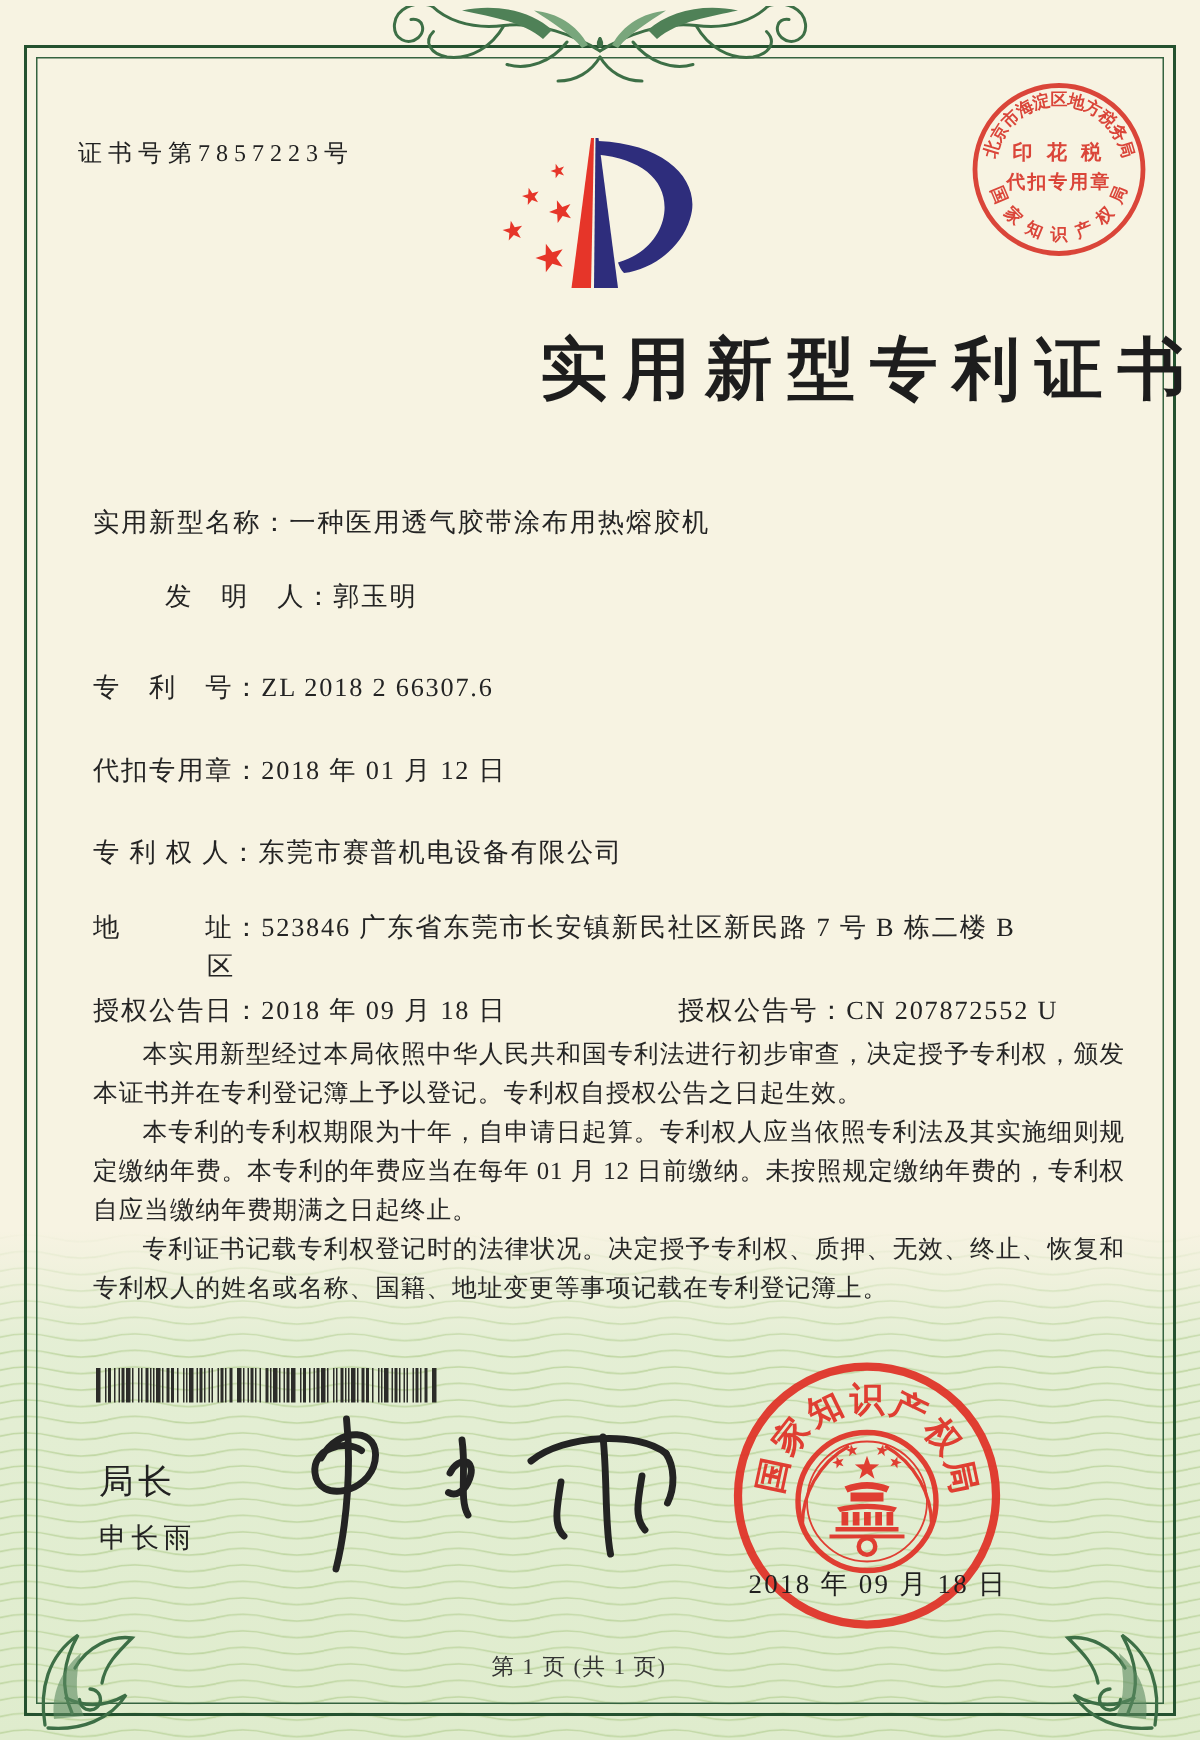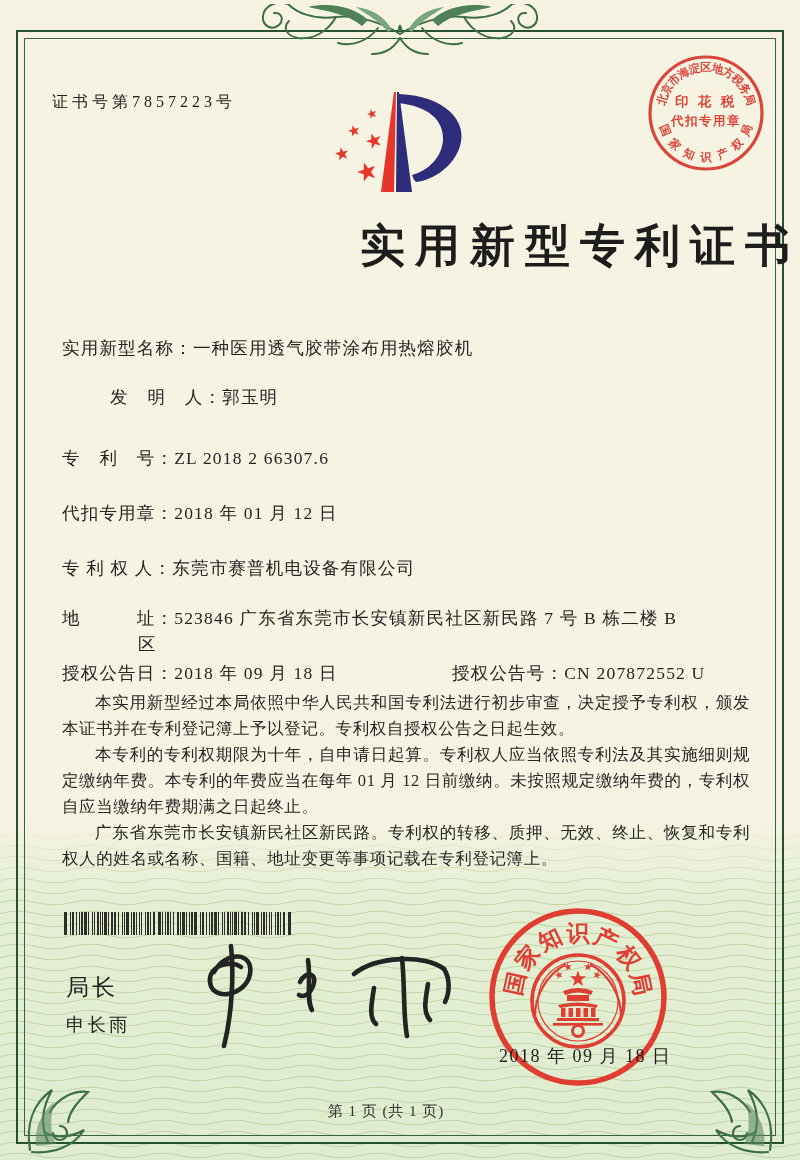--- a/index.html
+++ b/index.html
@@ -183,21 +183,21 @@
   <div class="frow" style="left:62px; top:661px;">
     <span class="flabel">授权公告日：</span><span>2018 年 09 月 18 日</span>
   </div>
   <div class="frow" style="left:452px; top:661px;">
     <span class="flabel">授权公告号：</span><span>CN 207872552 U</span>
   </div>
 
   <div id="body-text">
     <p>本实用新型经过本局依照中华人民共和国专利法进行初步审查，决定授予专利权，颁发本证书并在专利登记簿上予以登记。专利权自授权公告之日起生效。</p>
     <p>本专利的专利权期限为十年，自申请日起算。专利权人应当依照专利法及其实施细则规定缴纳年费。本专利的年费应当在每年 01 月 12 日前缴纳。未按照规定缴纳年费的，专利权自应当缴纳年费期满之日起终止。</p>
-    <p>广东省东莞市长安镇新民社区新民路。专利权的转移、质押、无效、终止、恢复和专利权人的姓名或名称、国籍、地址变更等事项记载在专利登记簿上。</p>
+    <p>专利证书记载专利权登记时的法律状况。决定授予专利权、质押、无效、终止、恢复和专利权人的姓名或名称、国籍、地址变更等事项记载在专利登记簿上。</p>
   </div>
 
   <div id="barcode"><i style="width:3px;margin-right:3px"></i><i style="width:1px;margin-right:1px"></i><i style="width:2px;margin-right:2px"></i><i style="width:1px;margin-right:2px"></i><i style="width:1px;margin-right:1px"></i><i style="width:2px;margin-right:1px"></i><i style="width:3px;margin-right:1px"></i><i style="width:1px;margin-right:3px"></i><i style="width:1px;margin-right:1px"></i><i style="width:1px;margin-right:2px"></i><i style="width:2px;margin-right:1px"></i><i style="width:1px;margin-right:1px"></i><i style="width:1px;margin-right:1px"></i><i style="width:3px;margin-right:1px"></i><i style="width:1px;margin-right:2px"></i><i style="width:2px;margin-right:1px"></i><i style="width:2px;margin-right:2px"></i><i style="width:1px;margin-right:3px"></i><i style="width:1px;margin-right:1px"></i><i style="width:1px;margin-right:1px"></i><i style="width:3px;margin-right:2px"></i><i style="width:1px;margin-right:1px"></i><i style="width:2px;margin-right:1px"></i><i style="width:1px;margin-right:2px"></i><i style="width:1px;margin-right:1px"></i><i style="width:1px;margin-right:3px"></i><i style="width:1px;margin-right:1px"></i><i style="width:2px;margin-right:1px"></i><i style="width:1px;margin-right:2px"></i><i style="width:2px;margin-right:3px"></i><i style="width:3px;margin-right:1px"></i><i style="width:1px;margin-right:2px"></i><i style="width:1px;margin-right:1px"></i><i style="width:2px;margin-right:1px"></i><i style="width:1px;margin-right:2px"></i><i style="width:1px;margin-right:3px"></i><i style="width:2px;margin-right:1px"></i><i style="width:1px;margin-right:1px"></i><i style="width:3px;margin-right:1px"></i><i style="width:1px;margin-right:2px"></i><i style="width:1px;margin-right:1px"></i><i style="width:2px;margin-right:1px"></i><i style="width:3px;margin-right:3px"></i><i style="width:1px;margin-right:1px"></i><i style="width:2px;margin-right:2px"></i><i style="width:1px;margin-right:2px"></i><i style="width:1px;margin-right:1px"></i><i style="width:2px;margin-right:1px"></i><i style="width:3px;margin-right:1px"></i><i style="width:1px;margin-right:3px"></i><i style="width:1px;margin-right:1px"></i><i style="width:1px;margin-right:2px"></i><i style="width:2px;margin-right:1px"></i><i style="width:1px;margin-right:1px"></i><i style="width:1px;margin-right:1px"></i><i style="width:3px;margin-right:1px"></i><i style="width:1px;margin-right:2px"></i><i style="width:2px;margin-right:1px"></i><i style="width:2px;margin-right:2px"></i><i style="width:1px;margin-right:3px"></i><i style="width:1px;margin-right:1px"></i><i style="width:1px;margin-right:1px"></i><i style="width:3px;margin-right:2px"></i><i style="width:1px;margin-right:1px"></i><i style="width:2px;margin-right:1px"></i><i style="width:1px;margin-right:2px"></i><i style="width:1px;margin-right:1px"></i><i style="width:1px;margin-right:3px"></i><i style="width:1px;margin-right:1px"></i><i style="width:2px;margin-right:1px"></i><i style="width:1px;margin-right:2px"></i><i style="width:2px;margin-right:3px"></i><i style="width:3px;margin-right:1px"></i></div>
 
   <div id="director-label">局长</div>
   <div id="director-name">申长雨</div>
 
   <svg id="signature" viewBox="0 0 290 118">
     <g stroke="#232323" stroke-width="4.6" fill="none" stroke-linecap="round" stroke-linejoin="round">
       <path d="M36,30 C48,8 76,10 72,32 C68,54 34,60 32,40 C30,24 52,17 63,25"></path>

